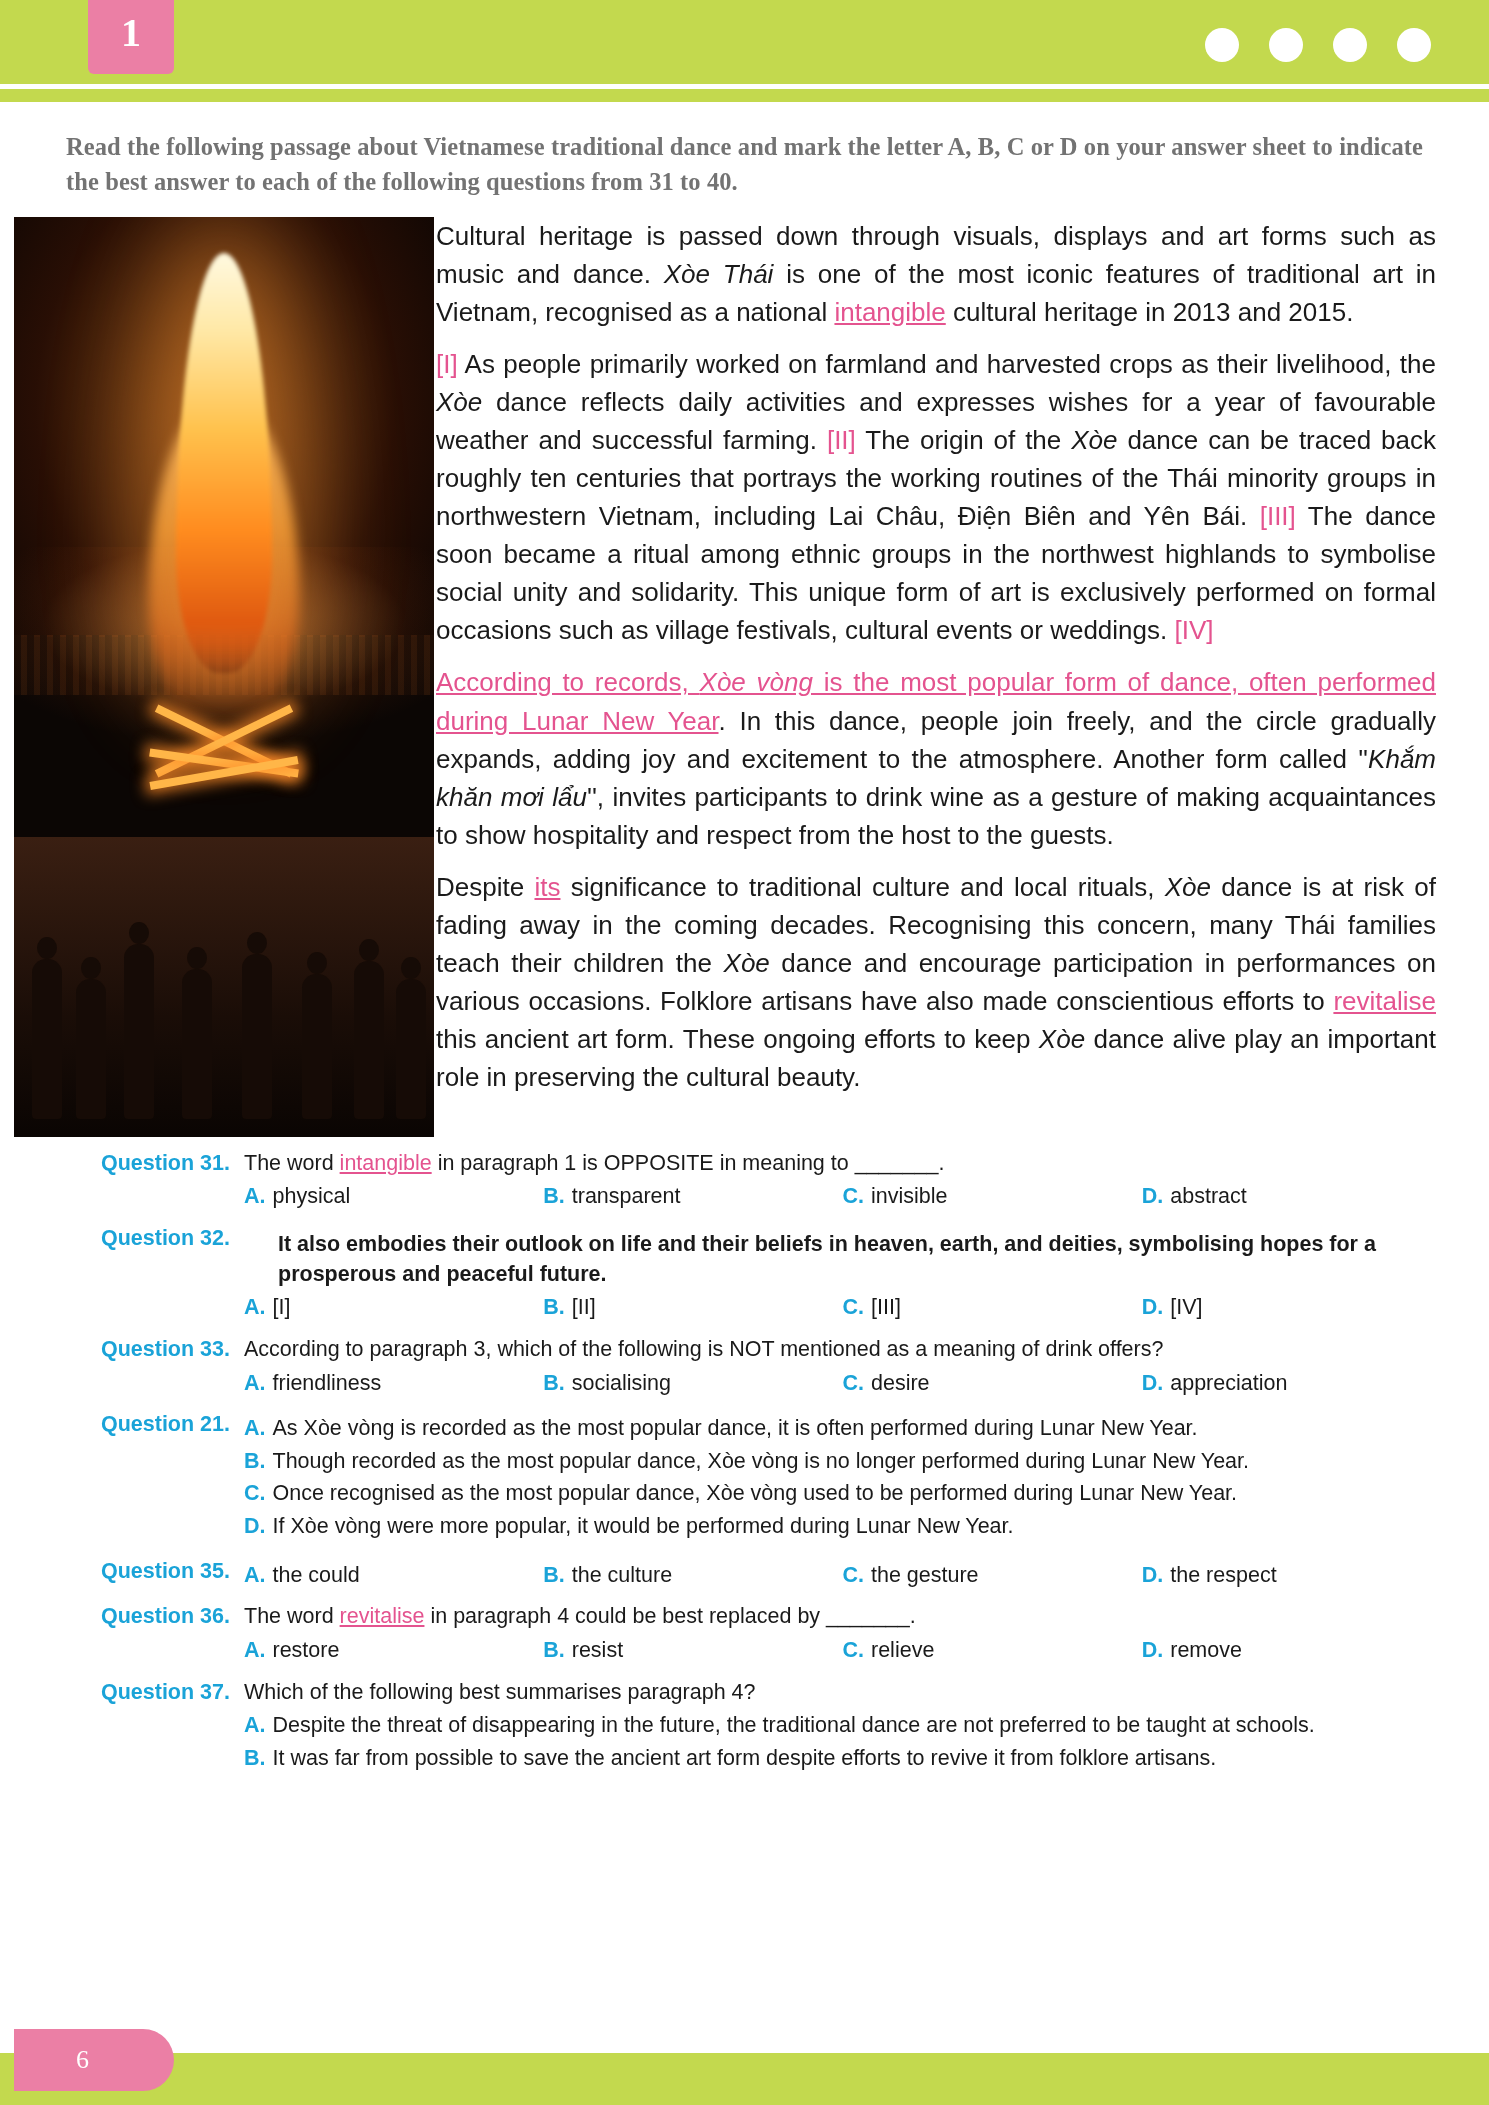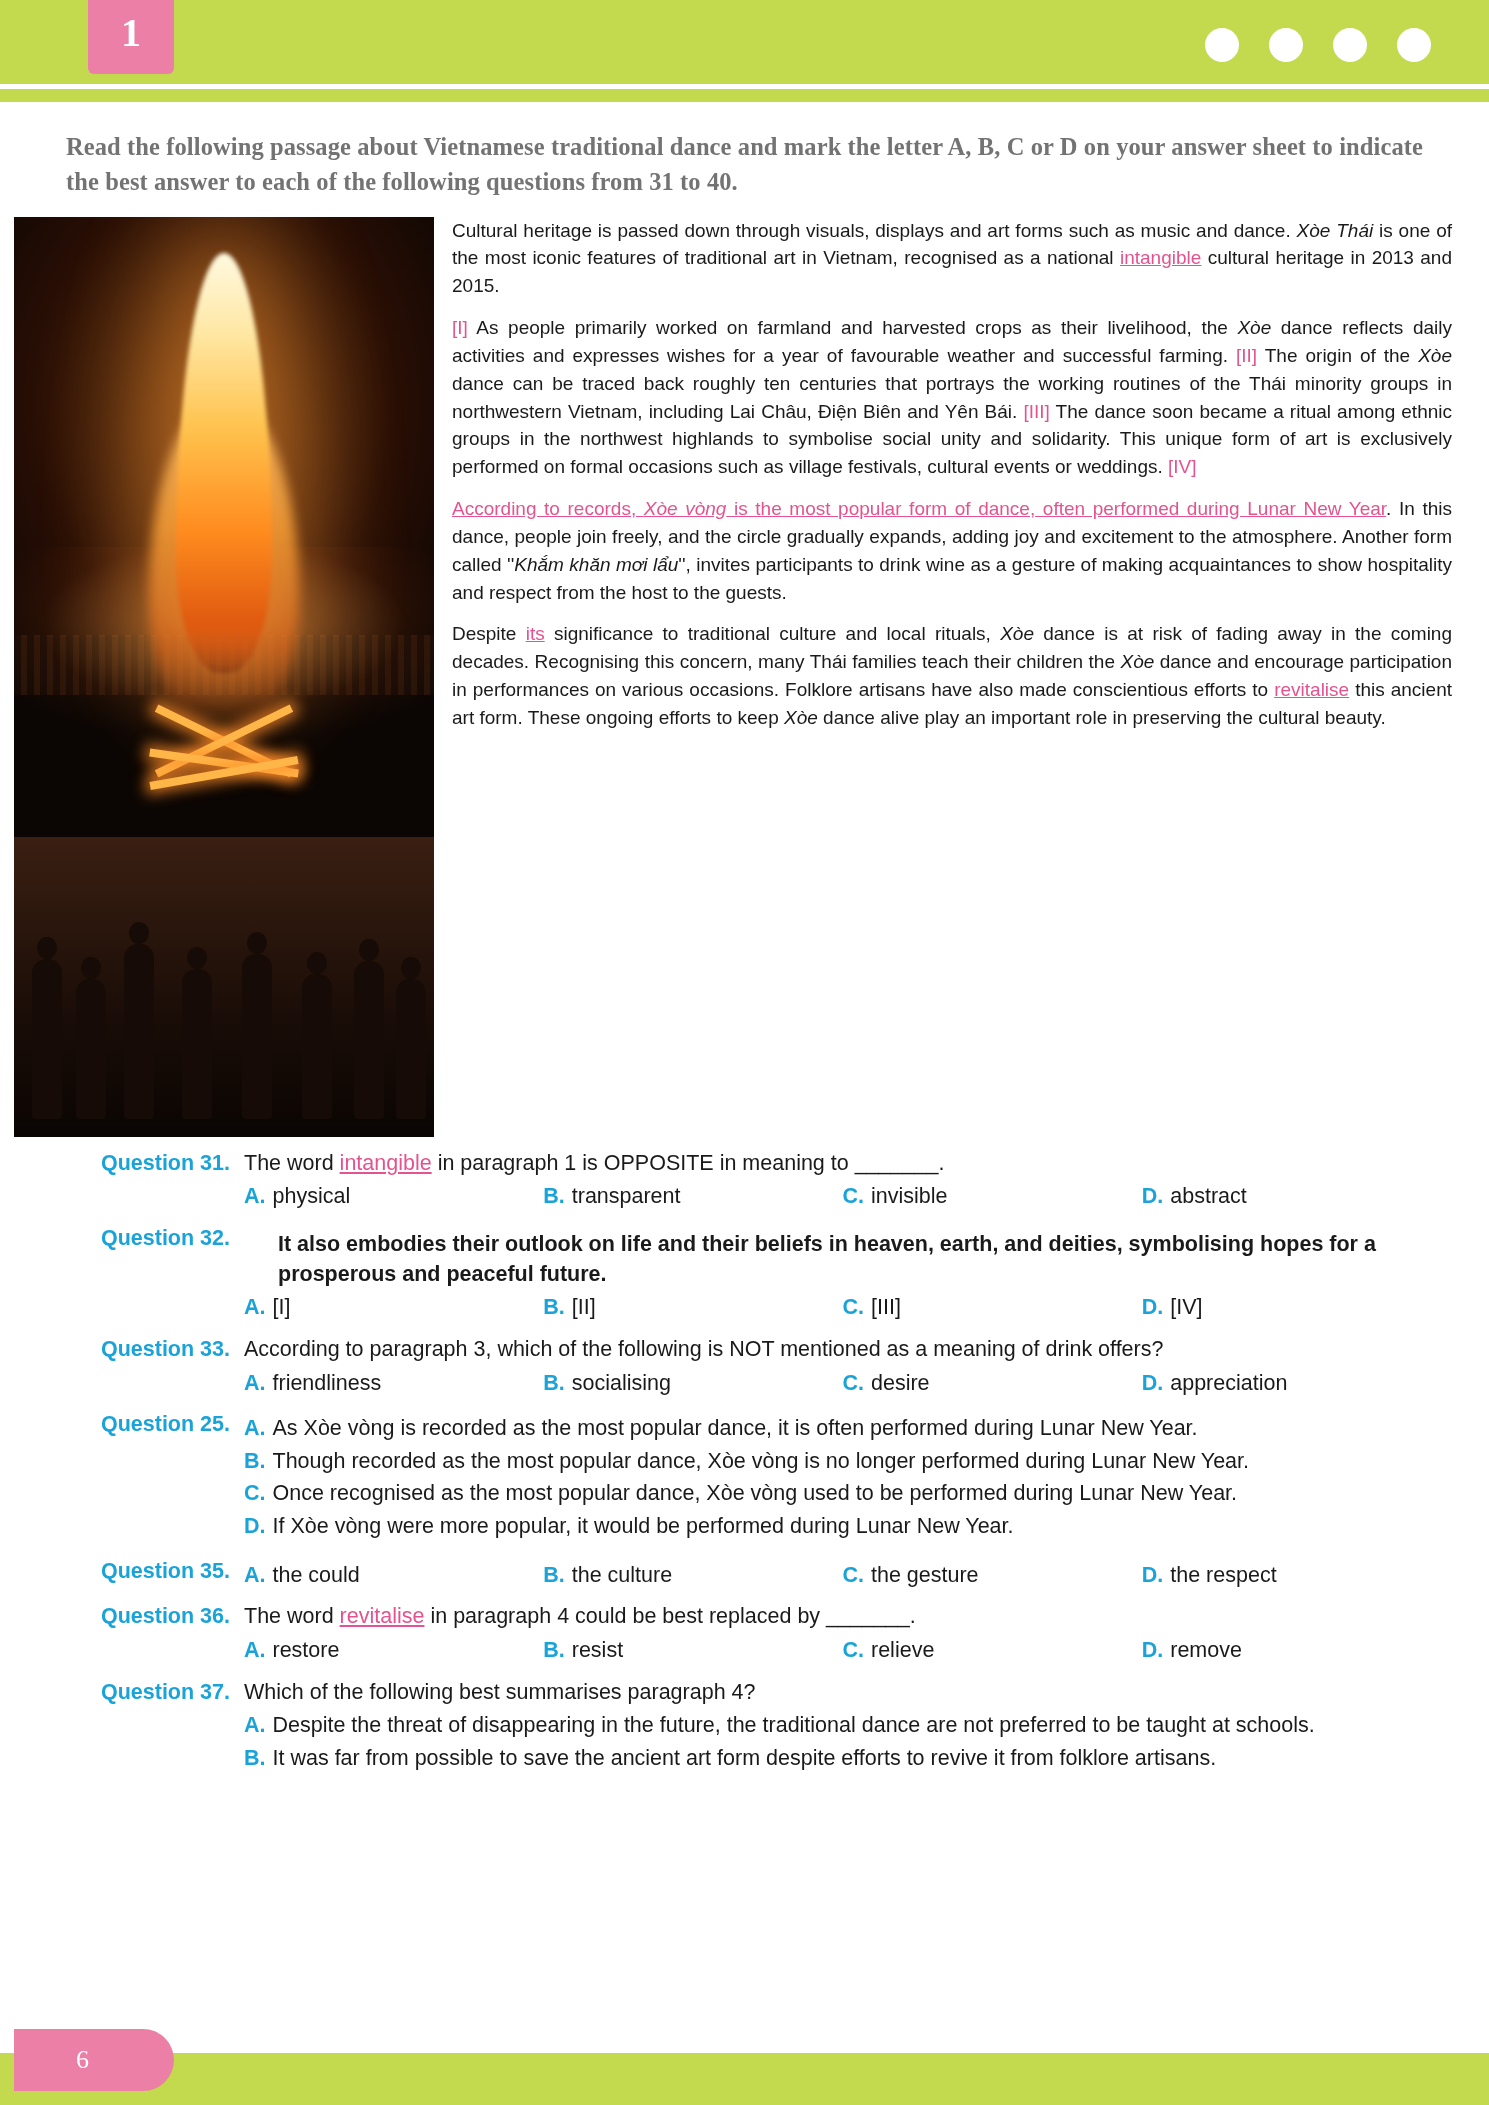--- a/index.html
+++ b/index.html
@@ -153,23 +153,23 @@
   .sp6{ left:288px; height:145px; }
   .sp7{ left:340px; height:158px; }
   .sp8{ left:382px; height:140px; }
   .crowd-far {
     position:absolute; left:0; top:418px; width:100%; height:60px;
     background: repeating-linear-gradient(90deg, rgba(20,10,5,0.95) 0 7px, rgba(120,60,20,0.25) 7px 13px);
   }
 
   .passage-text {
     position: absolute;
-    left: 452px; top: 0;
+    left: 436px; top: 0;
     width: 1000px;
-    font-size: 19px;
+    font-size: 26px;
     line-height: 1.465;
     color: #1a1a1a;
     text-align: justify;
   }
   .passage-text p { margin: 0 0 14px 0; }
   .passage-text p:last-child { margin-bottom: 0; }
   .pink-u { color:#e4538f; text-decoration: underline; }
   .pink { color:#e4538f; }
   .it { font-style: italic; }
 
@@ -361,21 +361,21 @@
             </div>
           <div class="opt">
               <span class="opt-letter">D.</span>
               <span class="opt-text">appreciation</span>
             </div>
         </div>
       </div>
     </div>
 
     <div class="q-row">
-      <div class="q-label">Question 25.</div>
+      <div class="q-label">Question 21.</div>
       <div class="q-body">
         <div class="opt-stack">
           <div class="opt">
               <span class="opt-letter">A.</span>
               <span class="opt-text">As Xòe vòng is recorded as the most popular dance, it is often performed during Lunar New Year.</span>
             </div>
           <div class="opt">
               <span class="opt-letter">B.</span>
               <span class="opt-text">Though recorded as the most popular dance, Xòe vòng is no longer performed during Lunar New Year.</span>
             </div>

